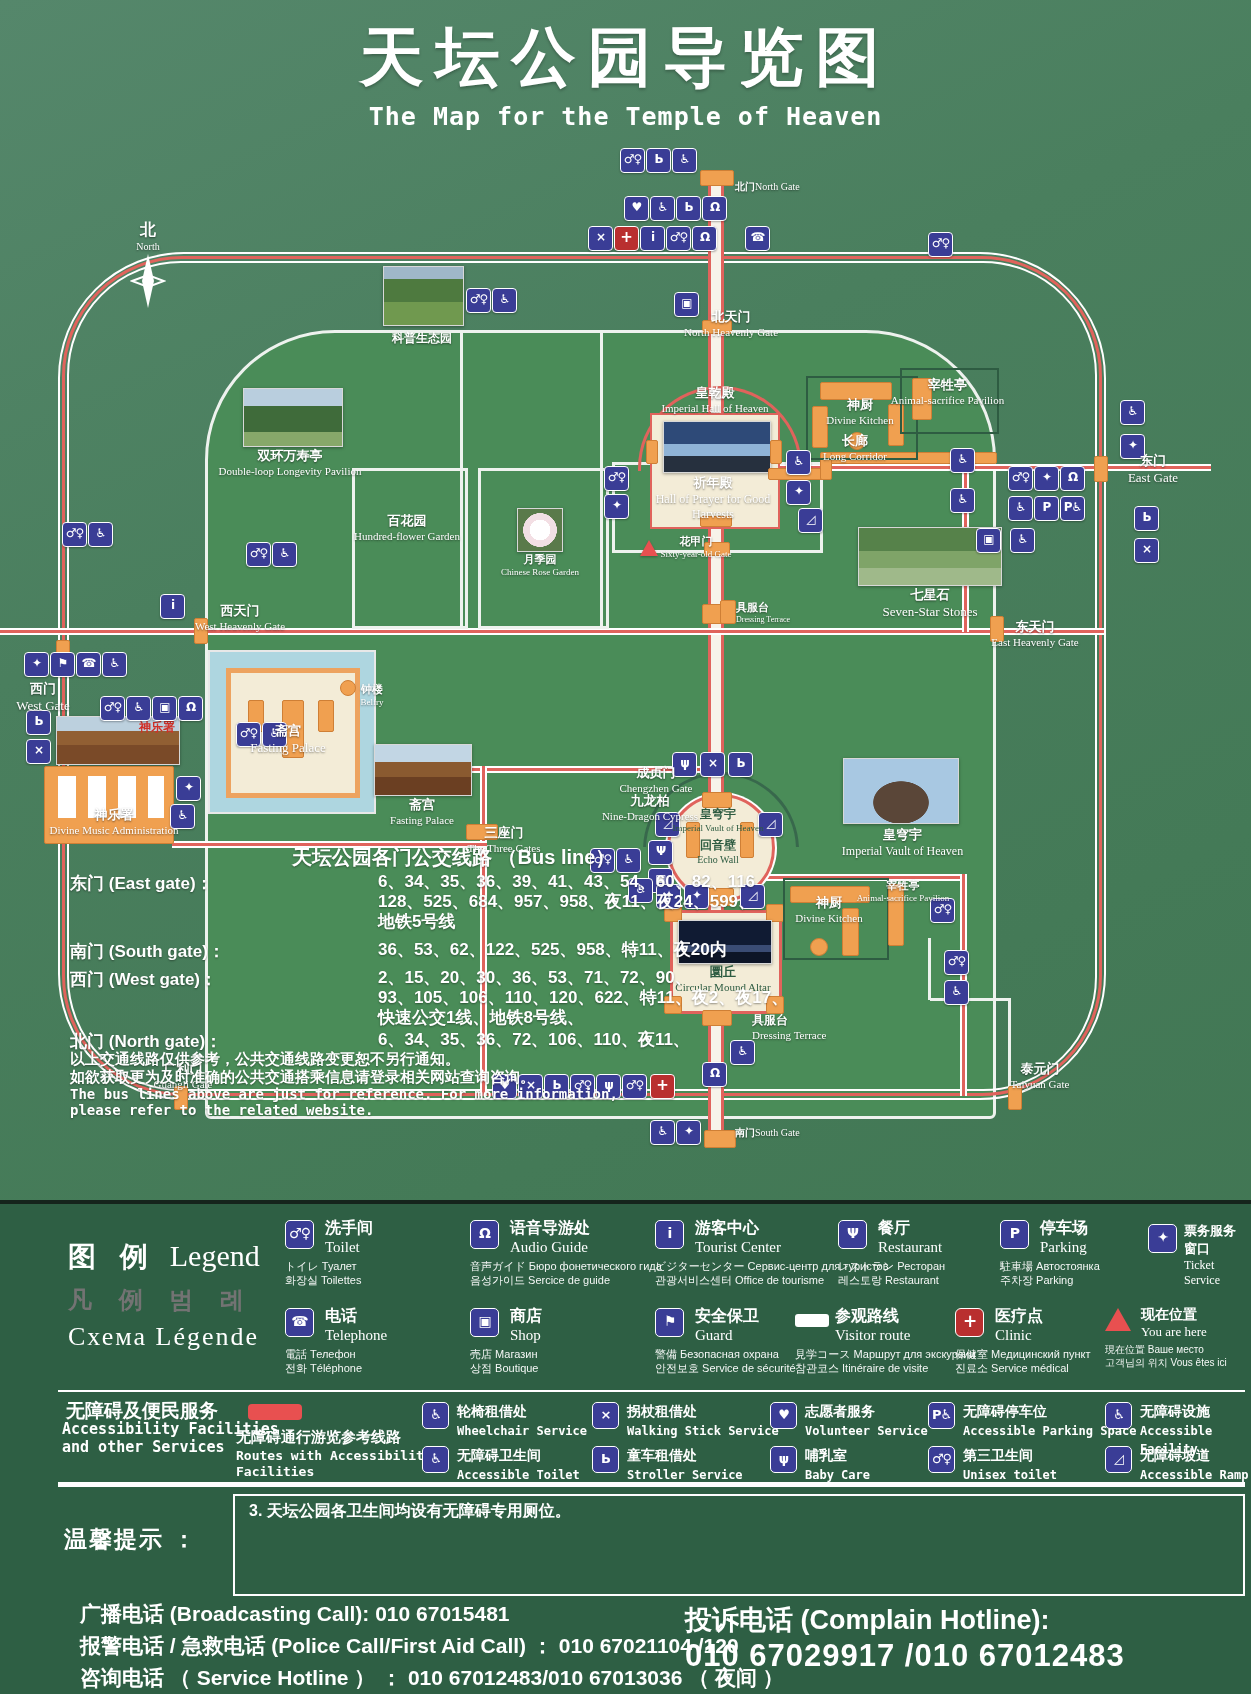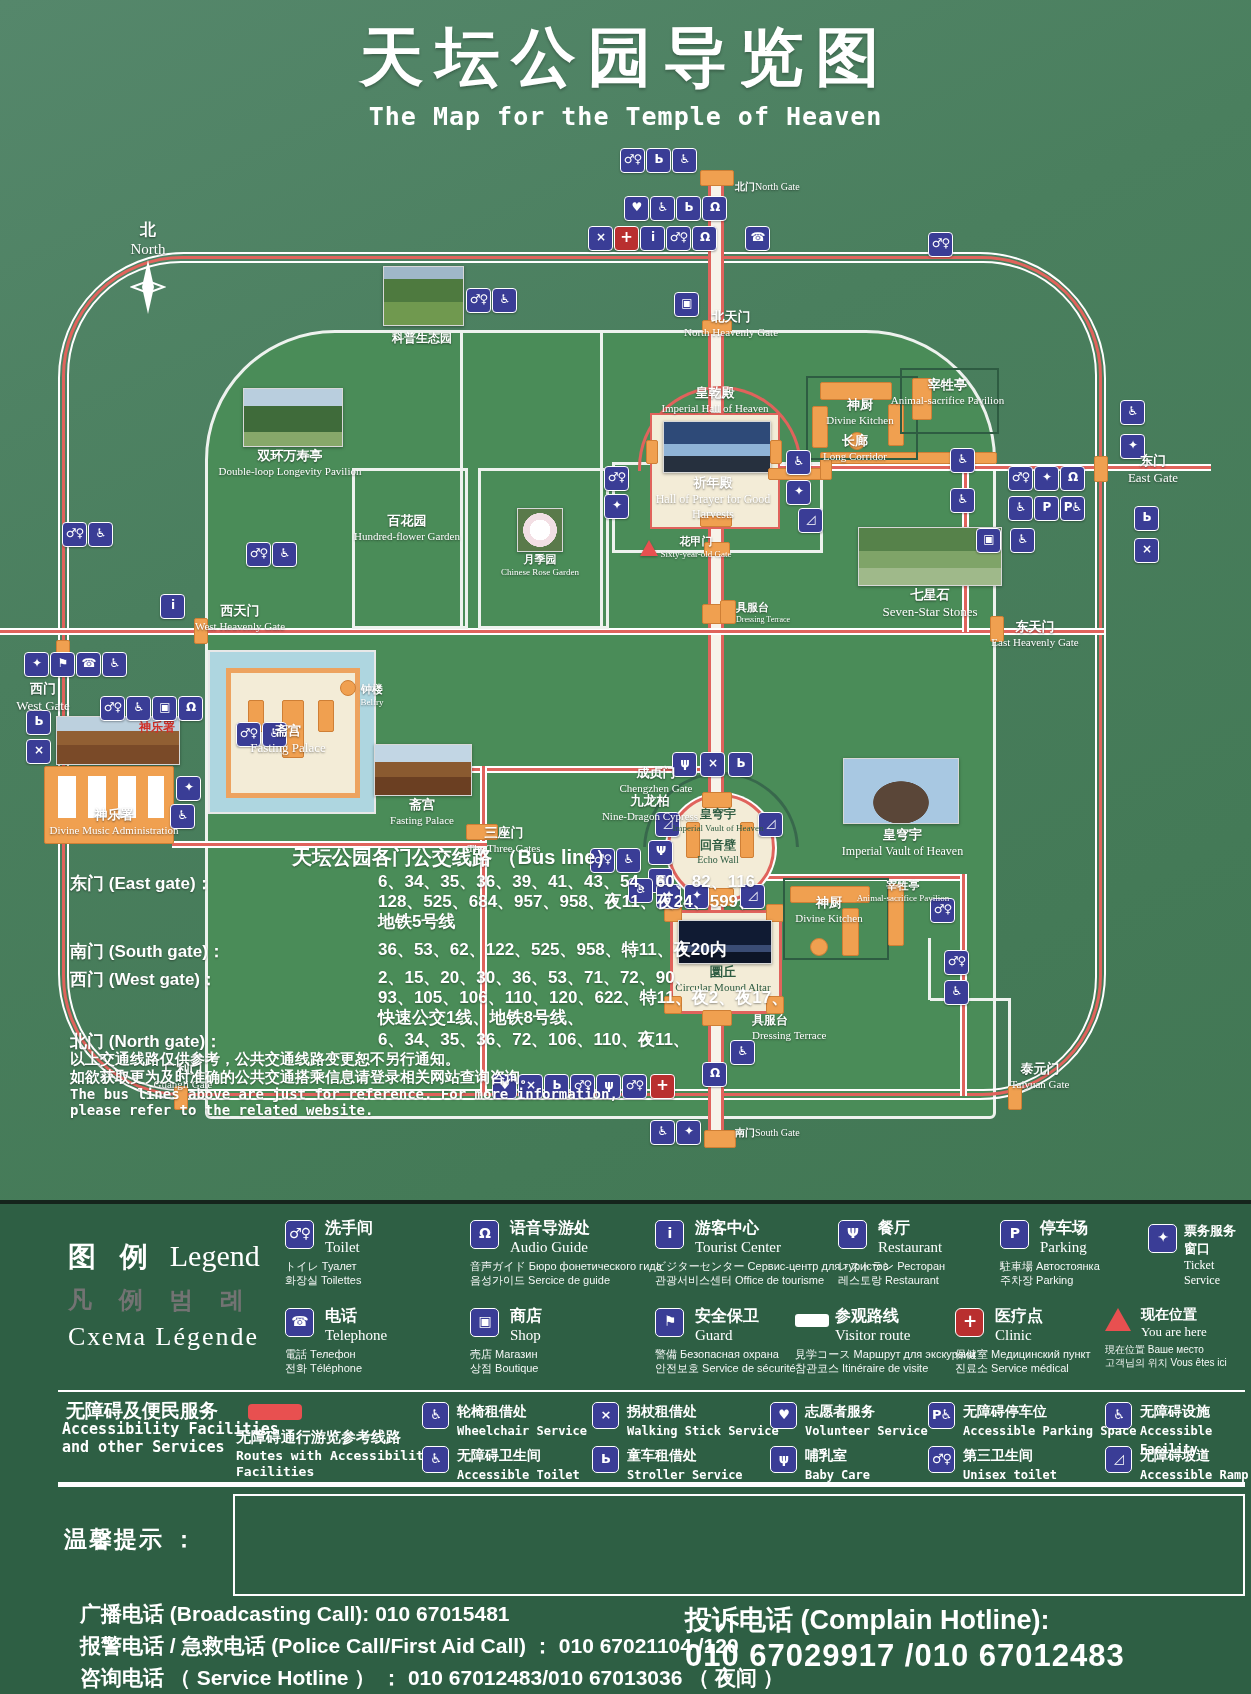--- a/index.html
+++ b/index.html
@@ -204,21 +204,21 @@
   <div class="gate" style="left:466px;top:824px;width:30px;height:14px"></div>
   <div class="gate" style="left:174px;top:1086px;width:12px;height:22px"></div>
   <div class="gate" style="left:1008px;top:1086px;width:12px;height:22px"></div>
   <div class="gate" style="left:704px;top:1130px;width:30px;height:16px"></div>
   <div class="gate" style="left:720px;top:600px;width:14px;height:22px"></div>
 
   <div class="tri" style="left:640px;top:540px"></div>
 
   <div class="f" style="left:114px;top:220px;width:68px">
     <span class="fz" style="font-size:16px">北</span>
-    <span class="fe" style="font-size:15px">North</span>
+    <span class="fe" style="font-size:10px">North</span>
     <svg width="36" height="54" viewBox="0 0 36 54" style="margin-top:2px">
       <polygon points="18,0 24,27 18,54 12,27" fill="#fff"></polygon>
       <polygon points="2,27 18,21 34,27 18,33" fill="none" stroke="#fff" stroke-width="2"></polygon>
     </svg>
   </div>
 
   <span class="ic" style="left:620px;top:148px">♂♀</span>
   <span class="ic" style="left:646px;top:148px">Ь</span>
   <span class="ic" style="left:672px;top:148px">♿</span>
   <span class="ic" style="left:624px;top:196px">♥</span>
@@ -640,19 +640,20 @@
   <span><span class="acc-zh">第三卫生间</span><br><span class="acc-en">Unisex toilet</span></span>
 </div>
 <div class="acc-item" style="left:1105px;top:1446px">
   <span class="aic">◿</span>
   <span><span class="acc-zh">无障碍坡道</span><br><span class="acc-en">Accessible Ramp</span></span>
 </div>
 <div class="rule" style="left:58px;top:1482px;width:1187px;height:5px"></div>
 
 <div class="tips-label" style="left:64px;top:1524px">温馨提示 ：</div>
 <div class="tips-box" style="left:233px;top:1494px;width:1012px;height:102px">
+  <div>3. 天坛公园各卫生间均设有无障碍专用厕位。</div>
 </div>
 
 <div class="phone" style="left:80px;top:1600px">广播电话 (Broadcasting Call):  010 67015481</div>
 <div class="phone" style="left:80px;top:1632px">报警电话 / 急救电话 (Police Call/First Aid Call) ：  010 67021104 /120</div>
 <div class="phone" style="left:80px;top:1664px">咨询电话 （ Service Hotline ） ： 010 67012483/010 67013036 （ 夜间 ）</div>
 <div class="complain-l" style="left:685px;top:1602px">投诉电话 (Complain Hotline):</div>
 <div class="complain-v" style="left:685px;top:1638px">010 67029917 /010 67012483</div>
 
 </body></html>

